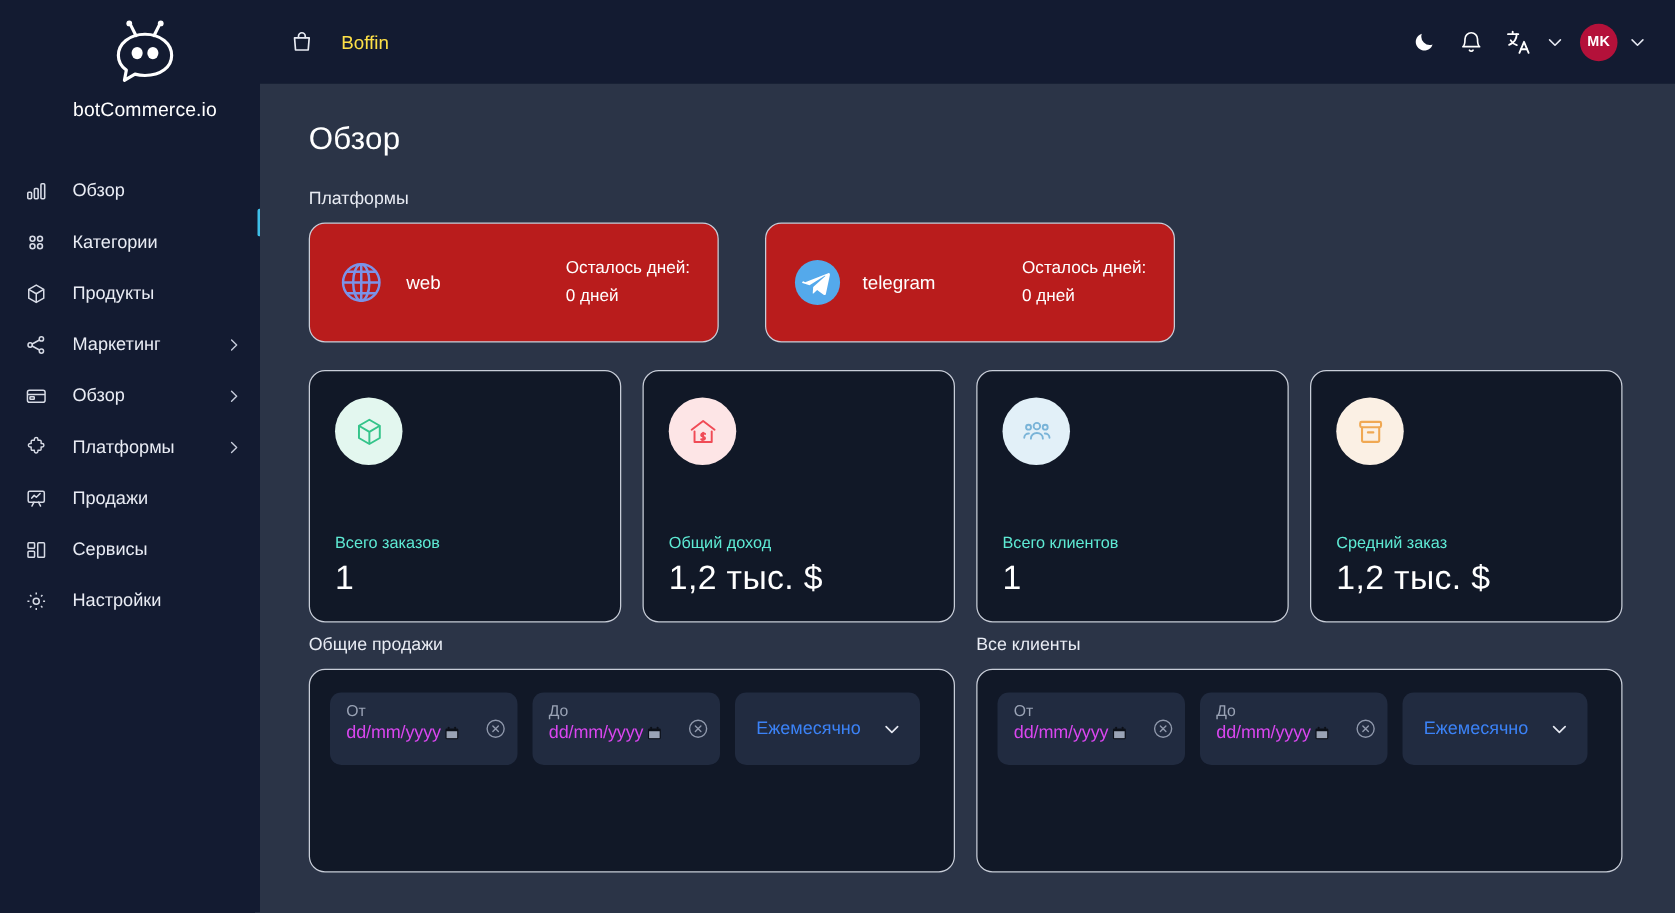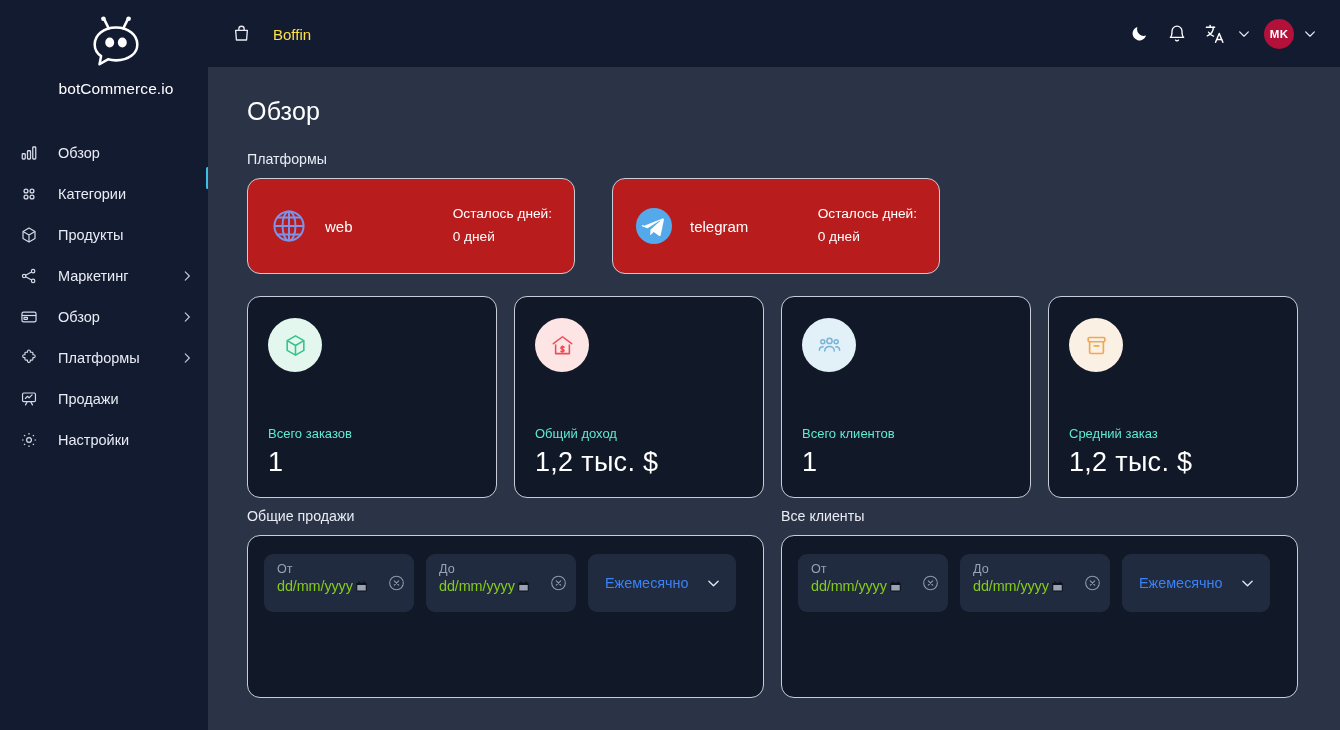--- a/index.html
+++ b/index.html
@@ -177,21 +177,21 @@
     background: #212b40;
     border-radius: 9px;
     padding: 8px 10px 0 13px;
   }
   .date-legend { color: #9aa3b5; font-size: 12.6px; line-height: 1.15; }
   .date-inputline {
     display: flex; align-items: center; gap: 2px;
     margin-top: 2px;
   }
   .date-placeholder {
-    color: #84cc16; font-size: 14.4px; letter-spacing: -.1px;
+    color: #d946ef; font-size: 14.4px; letter-spacing: -.1px;
     white-space: nowrap; overflow: hidden;
     max-width: 94px;
   }
   .cal-icon { width: 13px; height: 13px; flex: 0 0 13px; color: #0c1018; }
   .cal-icon svg { width: 13px; height: 13px; display: block; }
   .clear-btn {
     position: absolute; right: 8px; top: 50%; transform: translateY(-50%);
     width: 19px; height: 19px; color: #8f98ab; cursor: pointer;
   }
   .clear-btn svg { width: 19px; height: 19px; display: block; }
@@ -315,20 +315,30 @@
         <span class="nav-icon">
           <svg viewBox="0 0 24 24" fill="none" stroke="currentColor" stroke-width="1.6" stroke-linecap="round" stroke-linejoin="round">
             <rect x="3.4" y="4" width="17.2" height="11.6" rx="1.6"></rect>
               <path d="M7.2 11.3l2.6-2.9 2.3 2 4-4"></path>
               <path d="M7.4 19.8l2.2-4.2M16.6 19.8l-2.2-4.2"></path>
           </svg>
         </span>
         <span class="nav-label">Продажи</span>
       </div>
 
+      <div class="nav-item">
+        <span class="nav-icon">
+          <svg viewBox="0 0 24 24" fill="none" stroke="currentColor" stroke-width="1.6" stroke-linejoin="round">
+            <rect x="3.2" y="4.2" width="7" height="6" rx="1"></rect>
+              <rect x="3.2" y="13.4" width="7" height="6.4" rx="1"></rect>
+              <rect x="13.6" y="4.2" width="7.2" height="15.6" rx="1"></rect>
+          </svg>
+        </span>
+        <span class="nav-label">Сервисы</span>
+      </div>
 
       <div class="nav-item">
         <span class="nav-icon">
           <svg viewBox="0 0 24 24" fill="none" stroke="currentColor" stroke-width="1.6" stroke-linejoin="round">
             <circle cx="12" cy="12" r="3.2"></circle>
             <path d="M12 2.6v2.1M12 19.3v2.1M21.4 12h-2.1M4.7 12H2.6M18.6 5.4l-1.5 1.5M6.9 17.1l-1.5 1.5M18.6 18.6l-1.5-1.5M6.9 6.9 5.4 5.4"></path>
           </svg>
         </span>
         <span class="nav-label">Настройки</span>
       </div>

